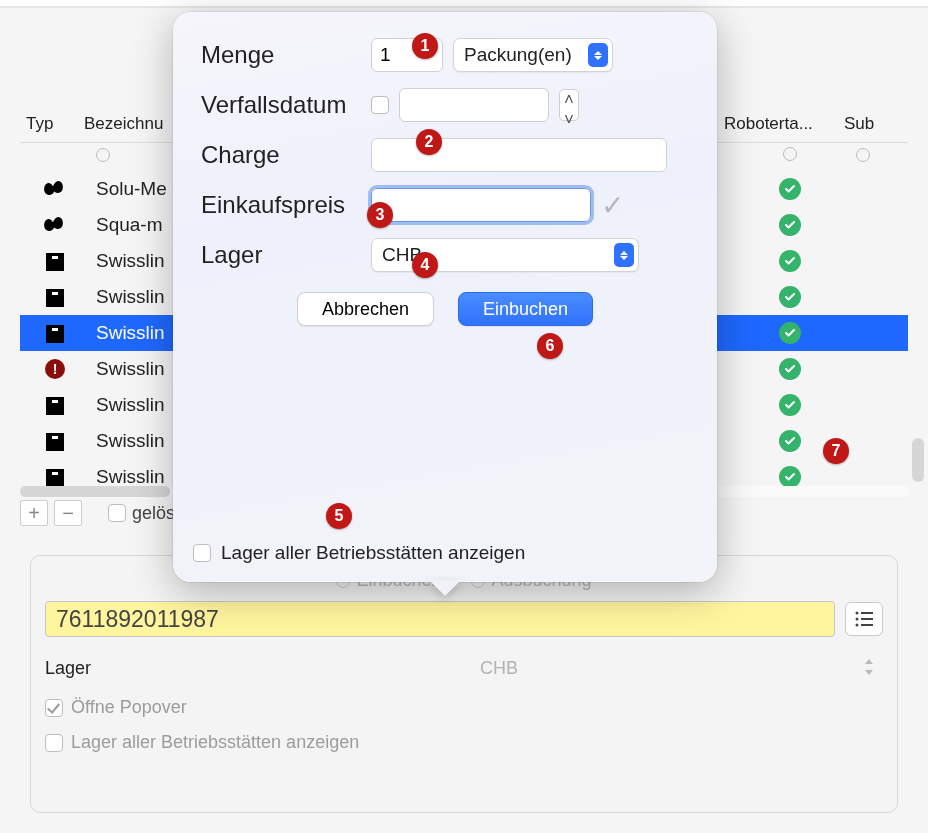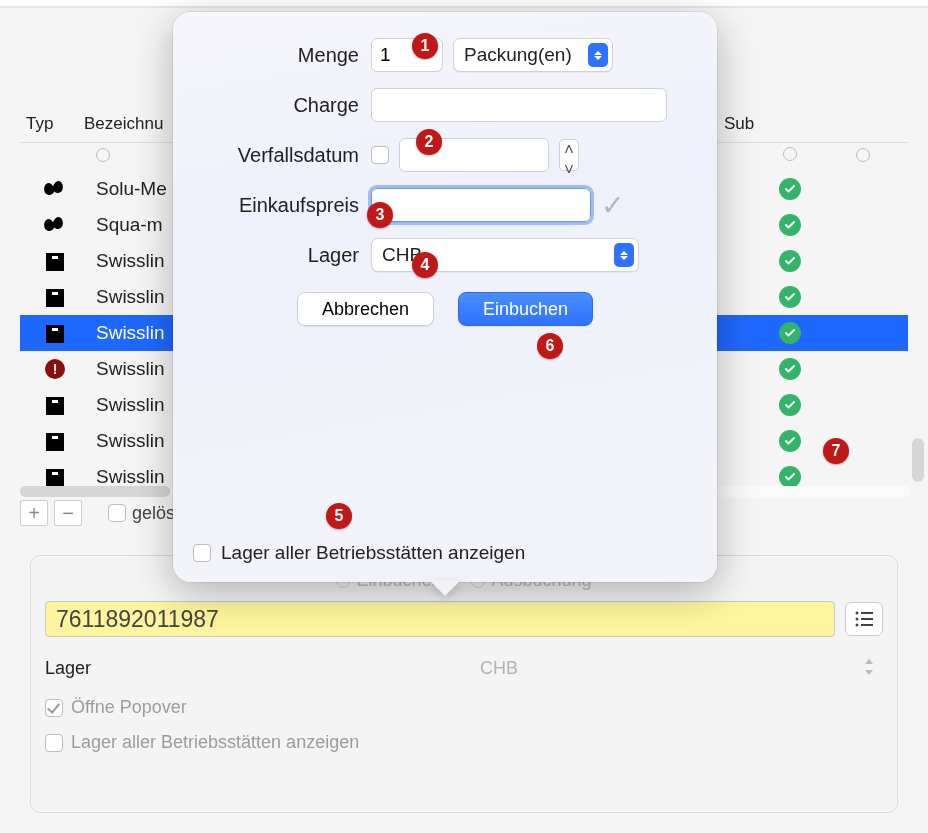--- a/index.html
+++ b/index.html
@@ -66,21 +66,21 @@
   .updn-faint{position:absolute;right:8px;top:4px;width:12px;height:20px;color:#bbb;}
   .grey-row{display:flex;align-items:center;gap:8px;margin-top:14px;color:#9c9c9c;font-size:18px;}
   .stat-line{position:absolute;left:0;right:0;bottom:0;border-top:1px solid #ddd;padding-top:10px;display:flex;align-items:center;gap:10px;font-size:18px;}
   .circle-x{width:22px;height:22px;border:2px solid #808080;border-radius:50%;display:flex;align-items:center;justify-content:center;color:#808080;font-size:14px;}
 
   
   .popover{position:absolute;top:12px;left:173px;width:544px;height:570px;background:linear-gradient(170deg,#f6f5fb 0%,#eef1fb 35%,#f3f4f9 100%);border-radius:18px;box-shadow:0 10px 40px rgba(0,0,0,0.28),0 0 0 1px rgba(0,0,0,0.06);padding:26px 28px 50px 28px;}
   .popover:after{content:"";position:absolute;bottom:-14px;left:50%;transform:translateX(-50%);width:0;height:0;border-left:16px solid transparent;border-right:16px solid transparent;border-top:16px solid #f1f2f8;filter:drop-shadow(0 3px 4px rgba(0,0,0,0.18));}
 
   .prow{display:flex;align-items:center;margin-bottom:16px;}
-  .plabel{width:170px;text-align:right;font-size:20px;color:#222;padding-right:12px;}
+  .plabel{width:170px;text-align:left;font-size:24px;color:#222;padding-right:12px;}
   .pctrl{display:flex;align-items:center;gap:10px;}
   input.tx{border:1px solid #cfcfd4;border-radius:6px;background:#fff;height:34px;padding:4px 8px;font-size:19px;}
   input.tx.focus{outline:3px solid #9fbdf4;border:1px solid #6a97e6;}
   .sel{height:34px;border-radius:7px;background:#fff;border:1px solid #d2d2d6;display:flex;align-items:center;padding:0 4px 0 10px;font-size:19px;position:relative;box-shadow:0 1px 1px rgba(0,0,0,0.05);}
   .updn{width:20px;height:24px;background:#2f72ff;border-radius:5px;display:flex;flex-direction:column;align-items:center;justify-content:center;gap:1px;margin-left:8px;}
   .updn:before,.updn:after{content:"";width:0;height:0;border-left:4px solid transparent;border-right:4px solid transparent;}
   .updn:before{border-bottom:4px solid #fff;}
   .updn:after{border-top:4px solid #fff;}
   .step{width:20px;height:32px;border:1px solid #cfcfd4;border-radius:5px;display:flex;flex-direction:column;background:#fff;}
   .step span{flex:1;display:flex;align-items:center;justify-content:center;color:#555;}
@@ -102,20 +102,21 @@
 </head>
 <body>
 
 <div class="bg-top"></div>
 <div class="divider-line"></div>
 
 <div class="table">
   <div class="thead">
     <div class="th typ">Typ</div>
     <div class="th bez">Bezeichnu</div>
+    <div class="th rob">Roboterta...</div>
     <div class="th sub">Sub</div>
   </div>
   <div class="filter-row">
     <div class="cell" style="width:70px"></div>
     <div class="cell" style="width:640px"><span class="radio"></span></div>
     <div class="cell" style="width:120px;display:flex;justify-content:center">
         <span class="radio"></span>
       </div>
     <div class="cell" style="width:50px"><span class="radio"></span></div>
   </div>
@@ -307,35 +308,35 @@
     <div class="plabel">Menge</div>
     <div class="pctrl">
       <input class="tx" style="width: 72px;" value="1">
       <div class="sel" style="width:160px">
         <span style="flex:1">Packung(en)</span>
         <span class="updn"></span>
       </div>
     </div>
   </div>
   <div class="prow">
-    <div class="plabel">Charge</div>
-    <div class="pctrl">
-        <input class="tx" style="width: 296px;" value="">
-      </div>
-  </div>
-  <div class="prow">
     <div class="plabel">Verfallsdatum</div>
     <div class="pctrl">
       <span class="chk"></span>
       <input class="tx" style="width: 150px;" value="">
       <div class="step">
           <span>˄</span>
           <span>˅</span>
         </div>
     </div>
+  </div>
+  <div class="prow">
+    <div class="plabel">Charge</div>
+    <div class="pctrl">
+        <input class="tx" style="width: 296px;" value="">
+      </div>
   </div>
   <div class="prow">
     <div class="plabel">Einkaufspreis</div>
     <div class="pctrl">
       <input class="tx focus" style="width: 220px;" value="">
       <span class="tick">✓</span>
     </div>
   </div>
   <div class="prow">
     <div class="plabel">Lager</div>

